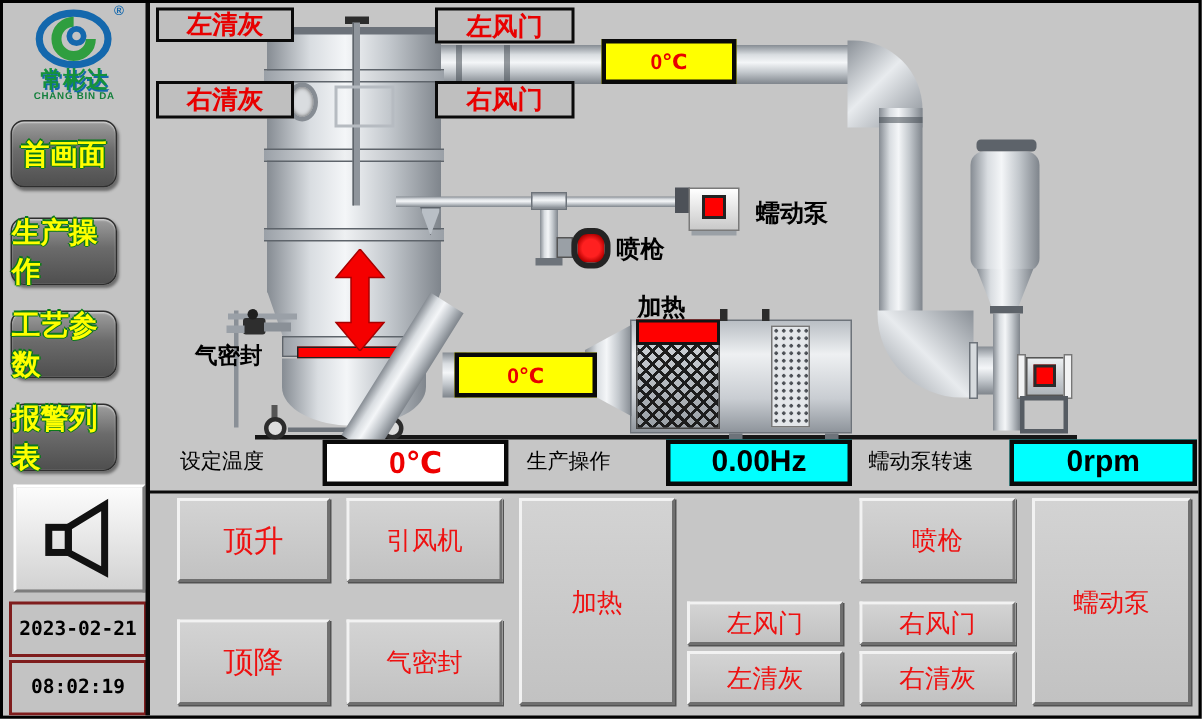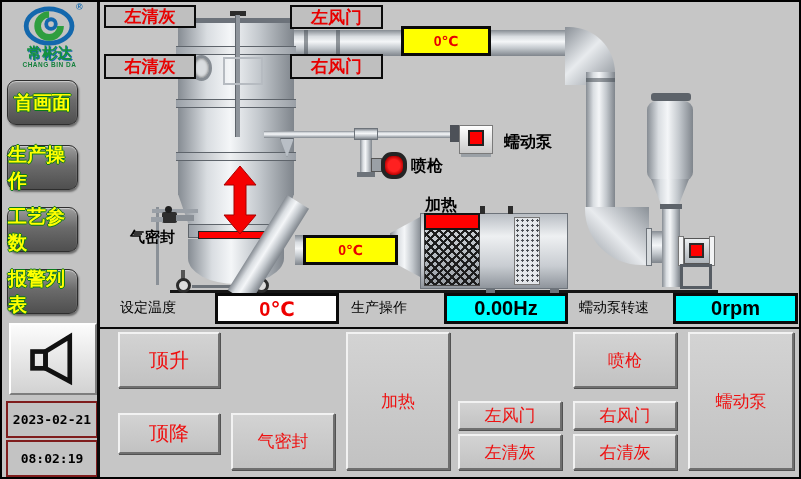--- a/index.html
+++ b/index.html
@@ -181,22 +181,23 @@
   <div class="abs stat-lbl" style="left:118px;top:297px;">设定温度</div>
   <div class="abs white-box" style="left:213px;top:291px;width:124px;height:31px;">0℃</div>
   <div class="abs stat-lbl" style="left:349px;top:297px;">生产操作</div>
   <div class="abs cyan-box" style="left:442px;top:291px;width:124px;height:31px;">0.00Hz</div>
   <div class="abs stat-lbl" style="left:577px;top:297px;">蠕动泵转速</div>
   <div class="abs cyan-box" style="left:671px;top:291px;width:125px;height:31px;text-align:center;">0rpm</div>
 
   <div class="abs" style="left:98px;top:325px;width:703px;height:2px;background:#0a0a0a;"></div>
 
   <div class="abs btn3d big" style="left:116px;top:330px;width:102px;height:56px;">顶升</div>
+  <div class="abs btn3d" style="left:229px;top:330px;width:104px;height:56px;">引风机</div>
   <div class="abs btn3d" style="left:344px;top:330px;width:104px;height:138px;">加热</div>
-  <div class="abs btn3d big" style="left:116px;top:411px;width:102px;height:41px;">顶降</div>
+  <div class="abs btn3d big" style="left:116px;top:411px;width:102px;height:57px;">顶降</div>
   <div class="abs btn3d" style="left:229px;top:411px;width:104px;height:57px;">气密封</div>
 
   <div class="abs btn3d" style="left:571px;top:330px;width:104px;height:56px;">喷枪</div>
   <div class="abs btn3d" style="left:686px;top:330px;width:106px;height:138px;">蠕动泵</div>
   <div class="abs btn3d" style="left:456px;top:399px;width:104px;height:29px;">左风门</div>
   <div class="abs btn3d" style="left:571px;top:399px;width:104px;height:29px;">右风门</div>
   <div class="abs btn3d" style="left:456px;top:432px;width:104px;height:36px;">左清灰</div>
   <div class="abs btn3d" style="left:571px;top:432px;width:104px;height:36px;">右清灰</div>
 
 </div>

